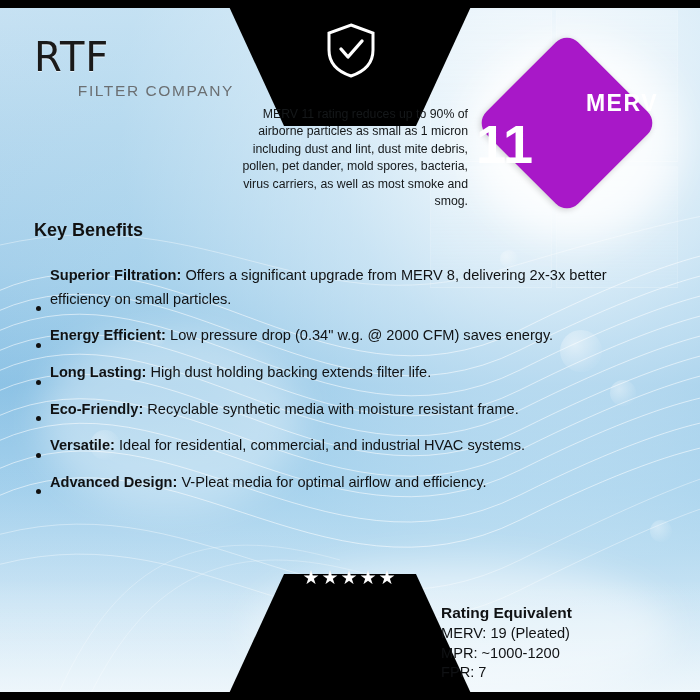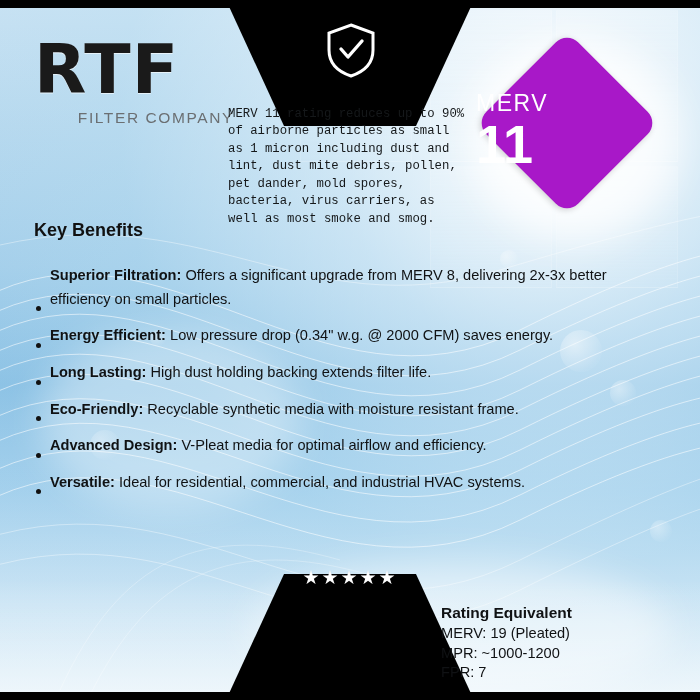--- a/index.html
+++ b/index.html
@@ -62,22 +62,22 @@
   }
 
   
   .logo-block {
     position: absolute;
     left: 34px; top: 38px;
     width: 200px;
   }
   .logo-rtf {
     font-family: "DejaVu Sans", sans-serif;
-    font-weight: bold;
-    font-size: 68px;
+    font-weight: normal;
+    font-size: 40px;
     letter-spacing: 1px;
     color: #1a1a1a;
     line-height: 0.95;
     text-shadow: 0 1px 0 rgba(255,255,255,0.6);
   }
   .logo-sub {
     margin-top: 6px;
     font-size: 15.5px;
     letter-spacing: 1.6px;
     color: #6b6f72;
@@ -90,25 +90,25 @@
     position: absolute;
     left: 325px; top: 22px;
     width: 52px; height: 56px;
   }
 
   
   .merv-desc {
     position: absolute;
     left: 228px; top: 106px;
     width: 240px;
-    text-align: left;
+    text-align: right;
     font-size: 12.3px;
     line-height: 1.42;
     color: #15181a;
-    font-family: Liberation Mono, monospace;
+    font-family: Liberation Sans, sans-serif;
   }
 
   
   .merv-badge {
     position: absolute;
     left: 476px; top: 32px;
     width: 182px; height: 182px;
   }
   .merv-badge .diamond {
     position: absolute;
@@ -116,24 +116,24 @@
     width: 130px; height: 130px;
     background: #a818c8;
     border-radius: 16px;
     transform: rotate(45deg);
     box-shadow: 0 2px 6px rgba(0,0,0,0.18);
   }
   .merv-badge .label {
     position: absolute;
     width: 182px;
     top: 58px;
-    text-align: left;
+    text-align: right;
     color: #fff;
     font-size: 23px;
-    font-weight: normal;
+    font-weight: bold;
     letter-spacing: 1.5px;
     font-family: "Liberation Sans", sans-serif;
   }
   .merv-badge .value {
     position: absolute;
     width: 182px;
     top: 85px;
     text-align: left;
     color: #fff;
     font-size: 54px;
@@ -297,25 +297,25 @@
     <div class="benefit">
       <span class="dot"></span>
       <span class="txt"><span class="lead">Long Lasting:</span><span> High dust holding backing extends filter life.</span></span>
     </div>
     <div class="benefit">
       <span class="dot"></span>
       <span class="txt"><span class="lead">Eco-Friendly:</span><span> Recyclable synthetic media with moisture resistant frame.</span></span>
     </div>
     <div class="benefit">
       <span class="dot"></span>
+      <span class="txt"><span class="lead">Versatile:</span><span> Ideal for residential, commercial, and industrial HVAC systems.</span></span>
+    </div>
+    <div class="benefit">
+      <span class="dot"></span>
       <span class="txt"><span class="lead">Advanced Design:</span><span> V-Pleat media for optimal airflow and efficiency.</span></span>
-    </div>
-    <div class="benefit">
-      <span class="dot"></span>
-      <span class="txt"><span class="lead">Versatile:</span><span> Ideal for residential, commercial, and industrial HVAC systems.</span></span>
     </div>
   </div>
 
   <div class="stars">★★★★★</div>
 
   <div class="rating">
     <div class="heading">Rating Equivalent</div>
     <div class="line">MERV: 19 (Pleated)</div>
     <div class="line">MPR: ~1000-1200</div>
     <div class="line">FPR: 7</div>

